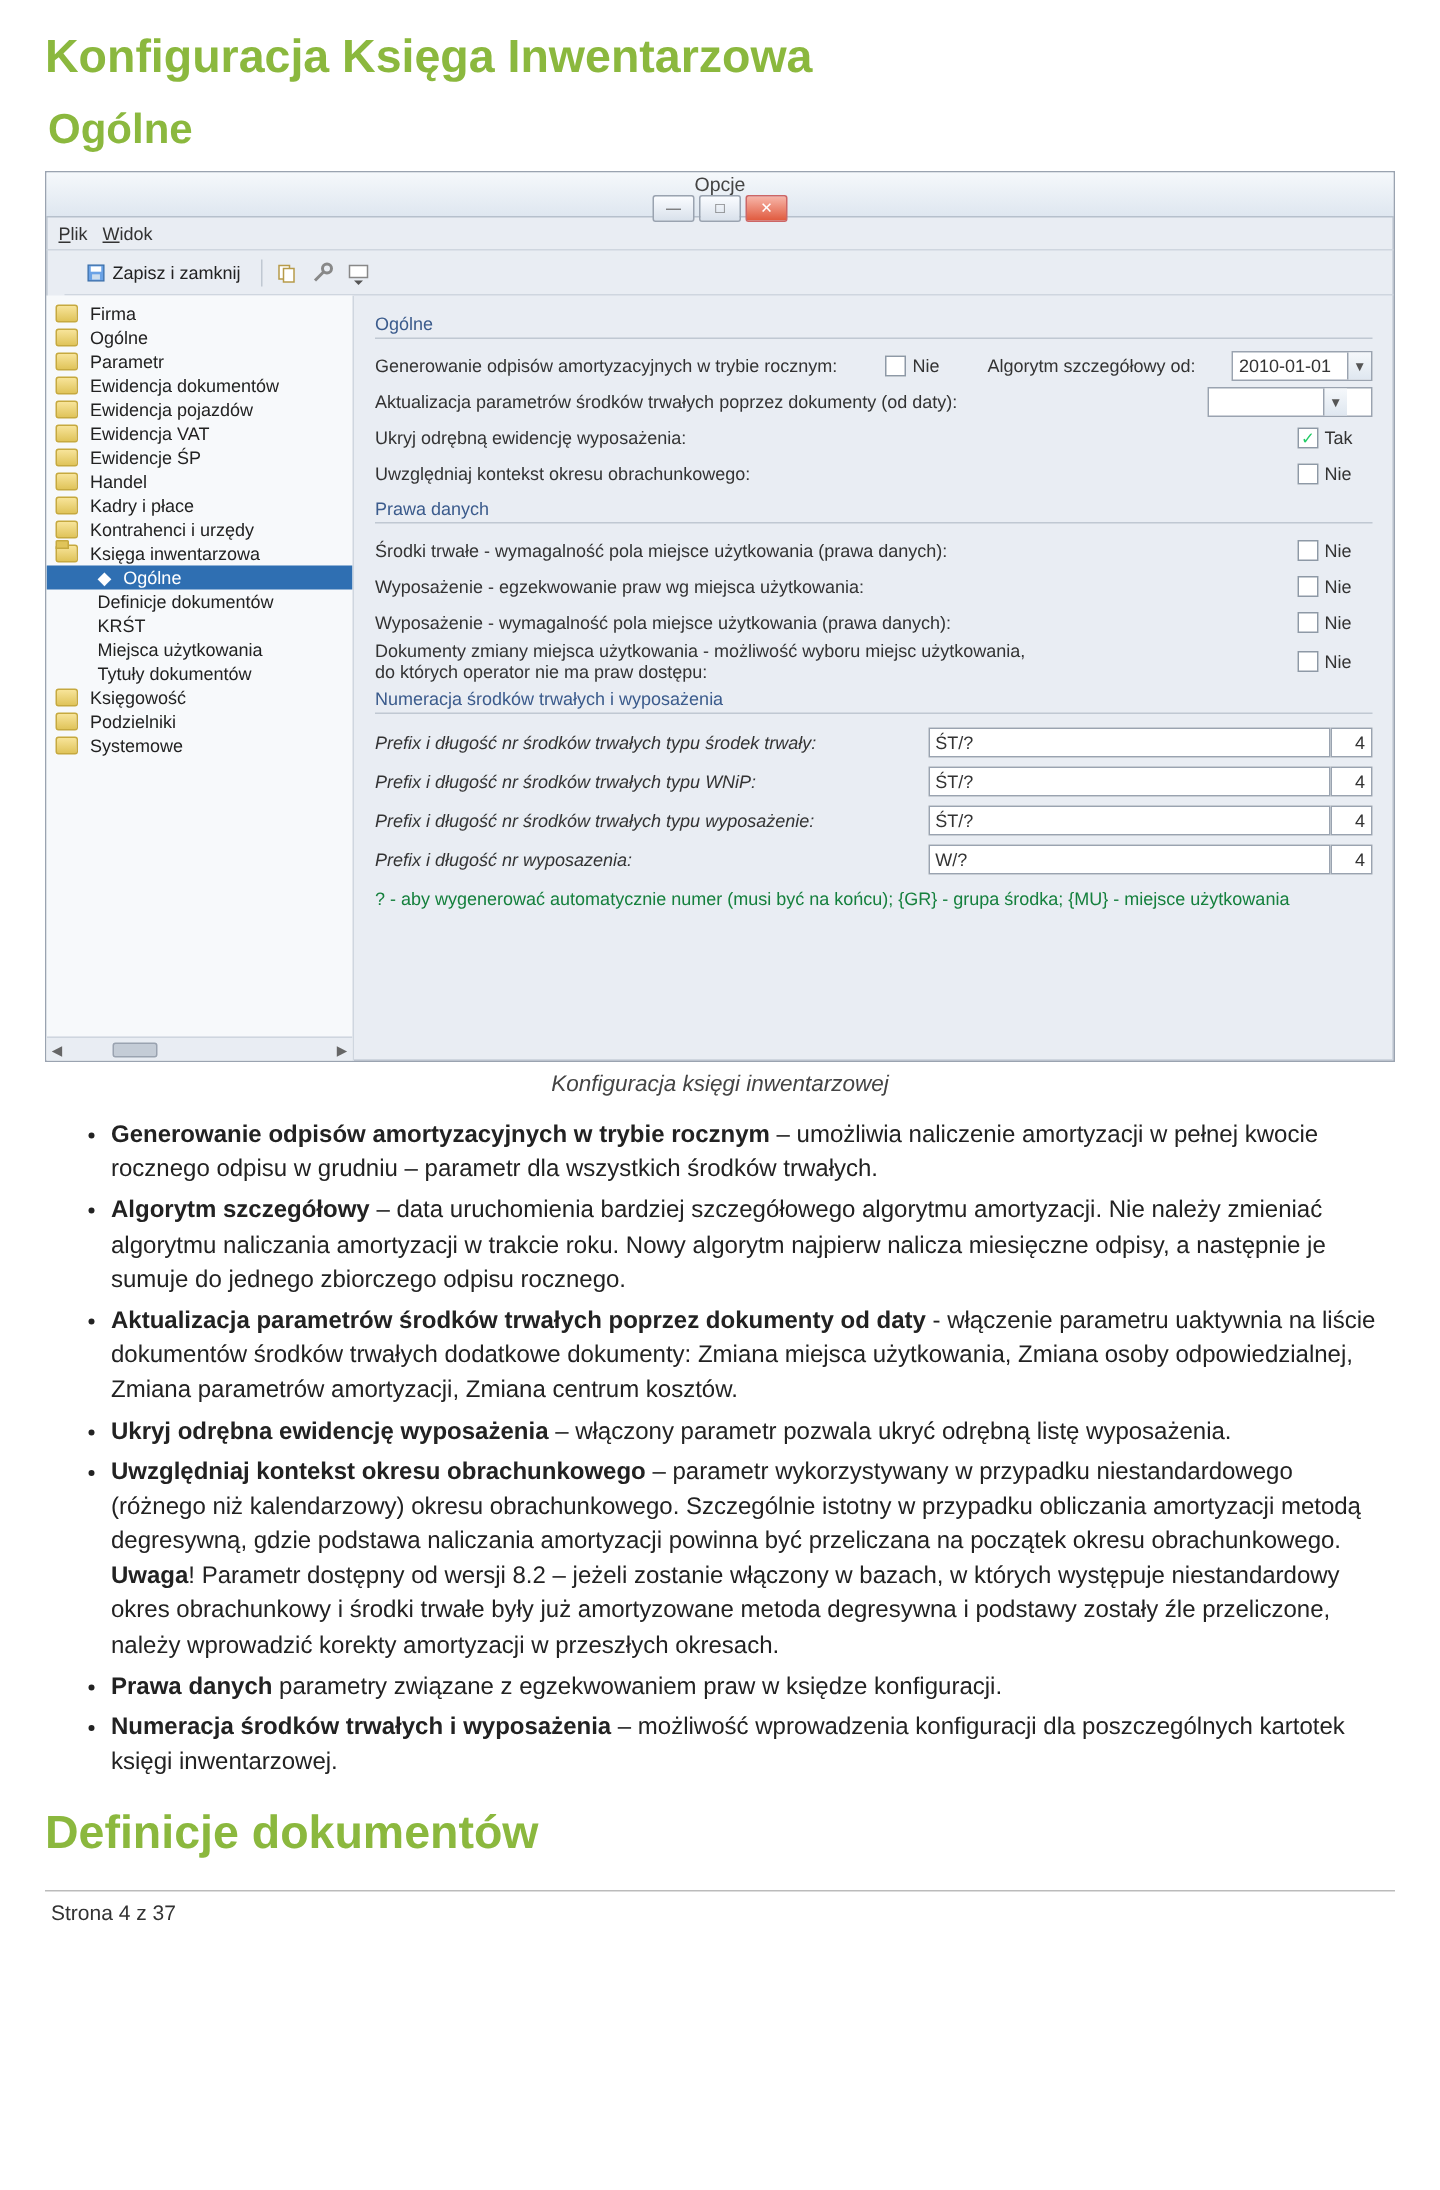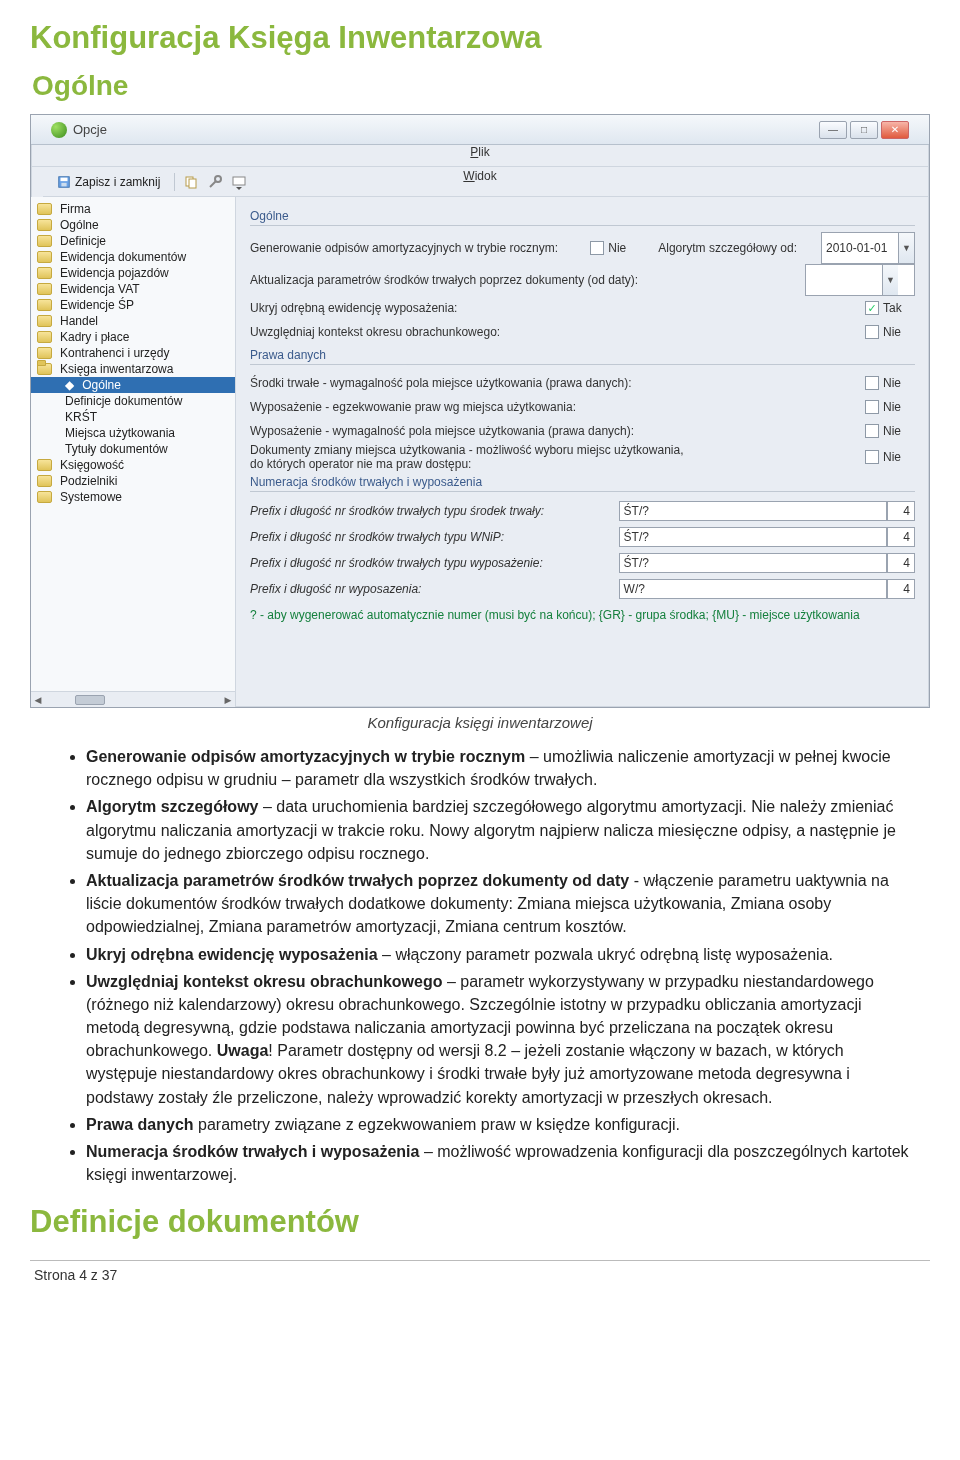--- a/index.html
+++ b/index.html
@@ -3,27 +3,27 @@
 <meta charset="utf-8">
 <style>
   * { box-sizing: border-box; margin: 0; padding: 0; }
   body { font-family: "Segoe UI", Arial, sans-serif; background: #fff; width: 960px; margin: 0 auto; padding: 20px 30px; color: #222; }
   h1 { color: #8bb83e; font-size: 31px; font-weight: 700; margin-bottom: 14px; }
   h2 { color: #8bb83e; font-size: 28px; font-weight: 700; margin: 14px 0 12px 2px; }
   .caption { text-align: center; font-style: italic; color: #444; margin: 6px 0 14px; font-size: 15px; }
 
   
   .window { border: 1px solid #9aa3b0; background: #e9edf3; box-shadow: 0 0 0 1px #cfd6df inset; }
-  .titlebar { display: flex; align-items: center; background: linear-gradient(#f5f8fb,#dfe7f0); border-bottom: 1px solid #b6c0cc; height: 30px; padding: 0 20px; font-size: 13px; }
+  .titlebar { display: flex; align-items: center; background: linear-gradient(#f5f8fb,#dfe7f0); border-bottom: 1px solid #b6c0cc; height: 30px; padding: 0 6px; font-size: 13px; flex-direction: column; }
   .titlebar .app-icon { width: 16px; height: 16px; border-radius: 50%; background: radial-gradient(circle at 30% 30%, #9fe063, #3a8b1c); margin-right: 6px; }
   .titlebar .title { flex: 1; color: #444; }
   .winbtns { display: flex; gap: 3px; }
   .winbtn { width: 28px; height: 18px; border: 1px solid #9aa3b0; background: linear-gradient(#fafcff,#d9e1eb); border-radius: 2px; display: flex; align-items: center; justify-content: center; font-size: 10px; color: #555; }
   .winbtn.close { background: linear-gradient(#f7b5a8,#e05a3e); color: #fff; border-color: #c66; }
-  .menubar { height: 22px; display: flex; align-items: center; gap: 10px; padding: 0 8px; font-size: 12px; color: #333; border-bottom: 1px solid #cfd6df; flex-direction: column; }
+  .menubar { height: 22px; display: flex; align-items: center; gap: 10px; padding: 0 8px; font-size: 12px; color: #333; border-bottom: 1px solid #cfd6df; }
   .menubar span { cursor: default; }
   .menubar u { text-decoration: underline; }
   .toolbar { height: 30px; display: flex; align-items: center; gap: 8px; padding: 0 8px; border-bottom: 1px solid #cfd6df; font-size: 12px; margin-left: 12px; }
   .tbtn { display: flex; align-items: center; gap: 4px; padding: 2px 6px; border-radius: 2px; }
   .tbtn svg { width: 14px; height: 14px; }
   .divider-v { width: 1px; height: 18px; background: #c0c8d2; }
   .tool-icon { width: 16px; height: 16px; display: inline-block; }
 
   .win-body { display: flex; height: 510px; }
   .tree { width: 205px; border-right: 1px solid #cfd6df; background: #f7f9fb; overflow: hidden; font-size: 12px; position: relative; }
@@ -37,34 +37,34 @@
   .tree-scroll .thumb { width: 30px; height: 10px; margin-left: 30px; background: #c4ccd6; border: 1px solid #9aa3b0; border-radius: 2px; }
   .tree-scroll .arrow { width: 14px; height: 14px; display: flex; align-items: center; justify-content: center; font-size: 9px; color: #666; }
 
   .form { flex: 1; padding: 8px 14px; font-size: 12px; color: #333; overflow: hidden; }
   .sect-title { color: #3b5b8c; font-size: 12px; border-bottom: 1px solid #c0c8d2; padding-bottom: 2px; margin: 4px 0 6px; }
   .row { display: flex; align-items: center; min-height: 24px; }
   .row .lbl { flex: 1; padding-right: 8px; }
   .chk { width: 14px; height: 14px; border: 1px solid #8e99a6; background: #fff; display: inline-flex; align-items: center; justify-content: center; margin-right: 4px; }
   .chk.checked:after { content: "✓"; font-size: 11px; color: #2c6; }
   .val { display: flex; align-items: center; min-width: 50px; }
-  .combo { display: flex; align-items: center; border: 1px solid #9aa3b0; background: #fff; height: 32px; }
+  .combo { display: flex; align-items: center; border: 1px solid #9aa3b0; background: #fff; height: 20px; }
   .combo .ctext { padding: 0 4px; min-width: 76px; }
   .combo .cbtn { width: 16px; height: 100%; border-left: 1px solid #9aa3b0; display: flex; align-items: center; justify-content: center; font-size: 9px; color: #555; background: linear-gradient(#f5f8fb,#dfe7f0); }
   .txt { border: 1px solid #9aa3b0; background: #fff; height: 20px; padding: 0 4px; display: flex; align-items: center; }
   .txt.wide { width: 290px; }
   .num { border: 1px solid #9aa3b0; background: #fff; height: 20px; width: 30px; text-align: right; padding: 0 4px; display: flex; align-items: center; justify-content: flex-end; }
   .prefix-row { display: flex; align-items: center; min-height: 26px; }
   .prefix-row .lbl { width: 400px; font-style: italic; }
   .prefix-row .gap { flex: 1; }
   .note { color: #15803d; margin-top: 6px; }
 
   
   ul.content { list-style: disc; padding-left: 38px; margin: 0 6px 18px; }
-  ul.content li { margin: 4px 12px; font-size: 16px; line-height: 1.45; color: #222; }
+  ul.content li { margin: 4px 0; font-size: 16px; line-height: 1.45; color: #222; }
   ul.content b { font-weight: 700; }
 
   hr.footer-rule { margin-top: 20px; border: none; border-top: 1px solid #bbb; }
   .footer { text-align: left; font-size: 14px; color: #333; padding: 6px 4px 0; }
 </style>
 </head>
 <body>
 
 <h1>Konfiguracja Księga Inwentarzowa</h1>
 <h2>Ogólne</h2>
@@ -112,21 +112,21 @@
         <div class="t-item">
             <span class="folder-icon"></span>
             <span>Firma</span>
           </div>
         <div class="t-item">
             <span class="folder-icon"></span>
             <span>Ogólne</span>
           </div>
         <div class="t-item">
             <span class="folder-icon"></span>
-            <span>Definicje</span>
+            <span>Parametr</span>
           </div>
         <div class="t-item">
             <span class="folder-icon"></span>
             <span>Ewidencja dokumentów</span>
           </div>
         <div class="t-item">
             <span class="folder-icon"></span>
             <span>Ewidencja pojazdów</span>
           </div>
         <div class="t-item">

